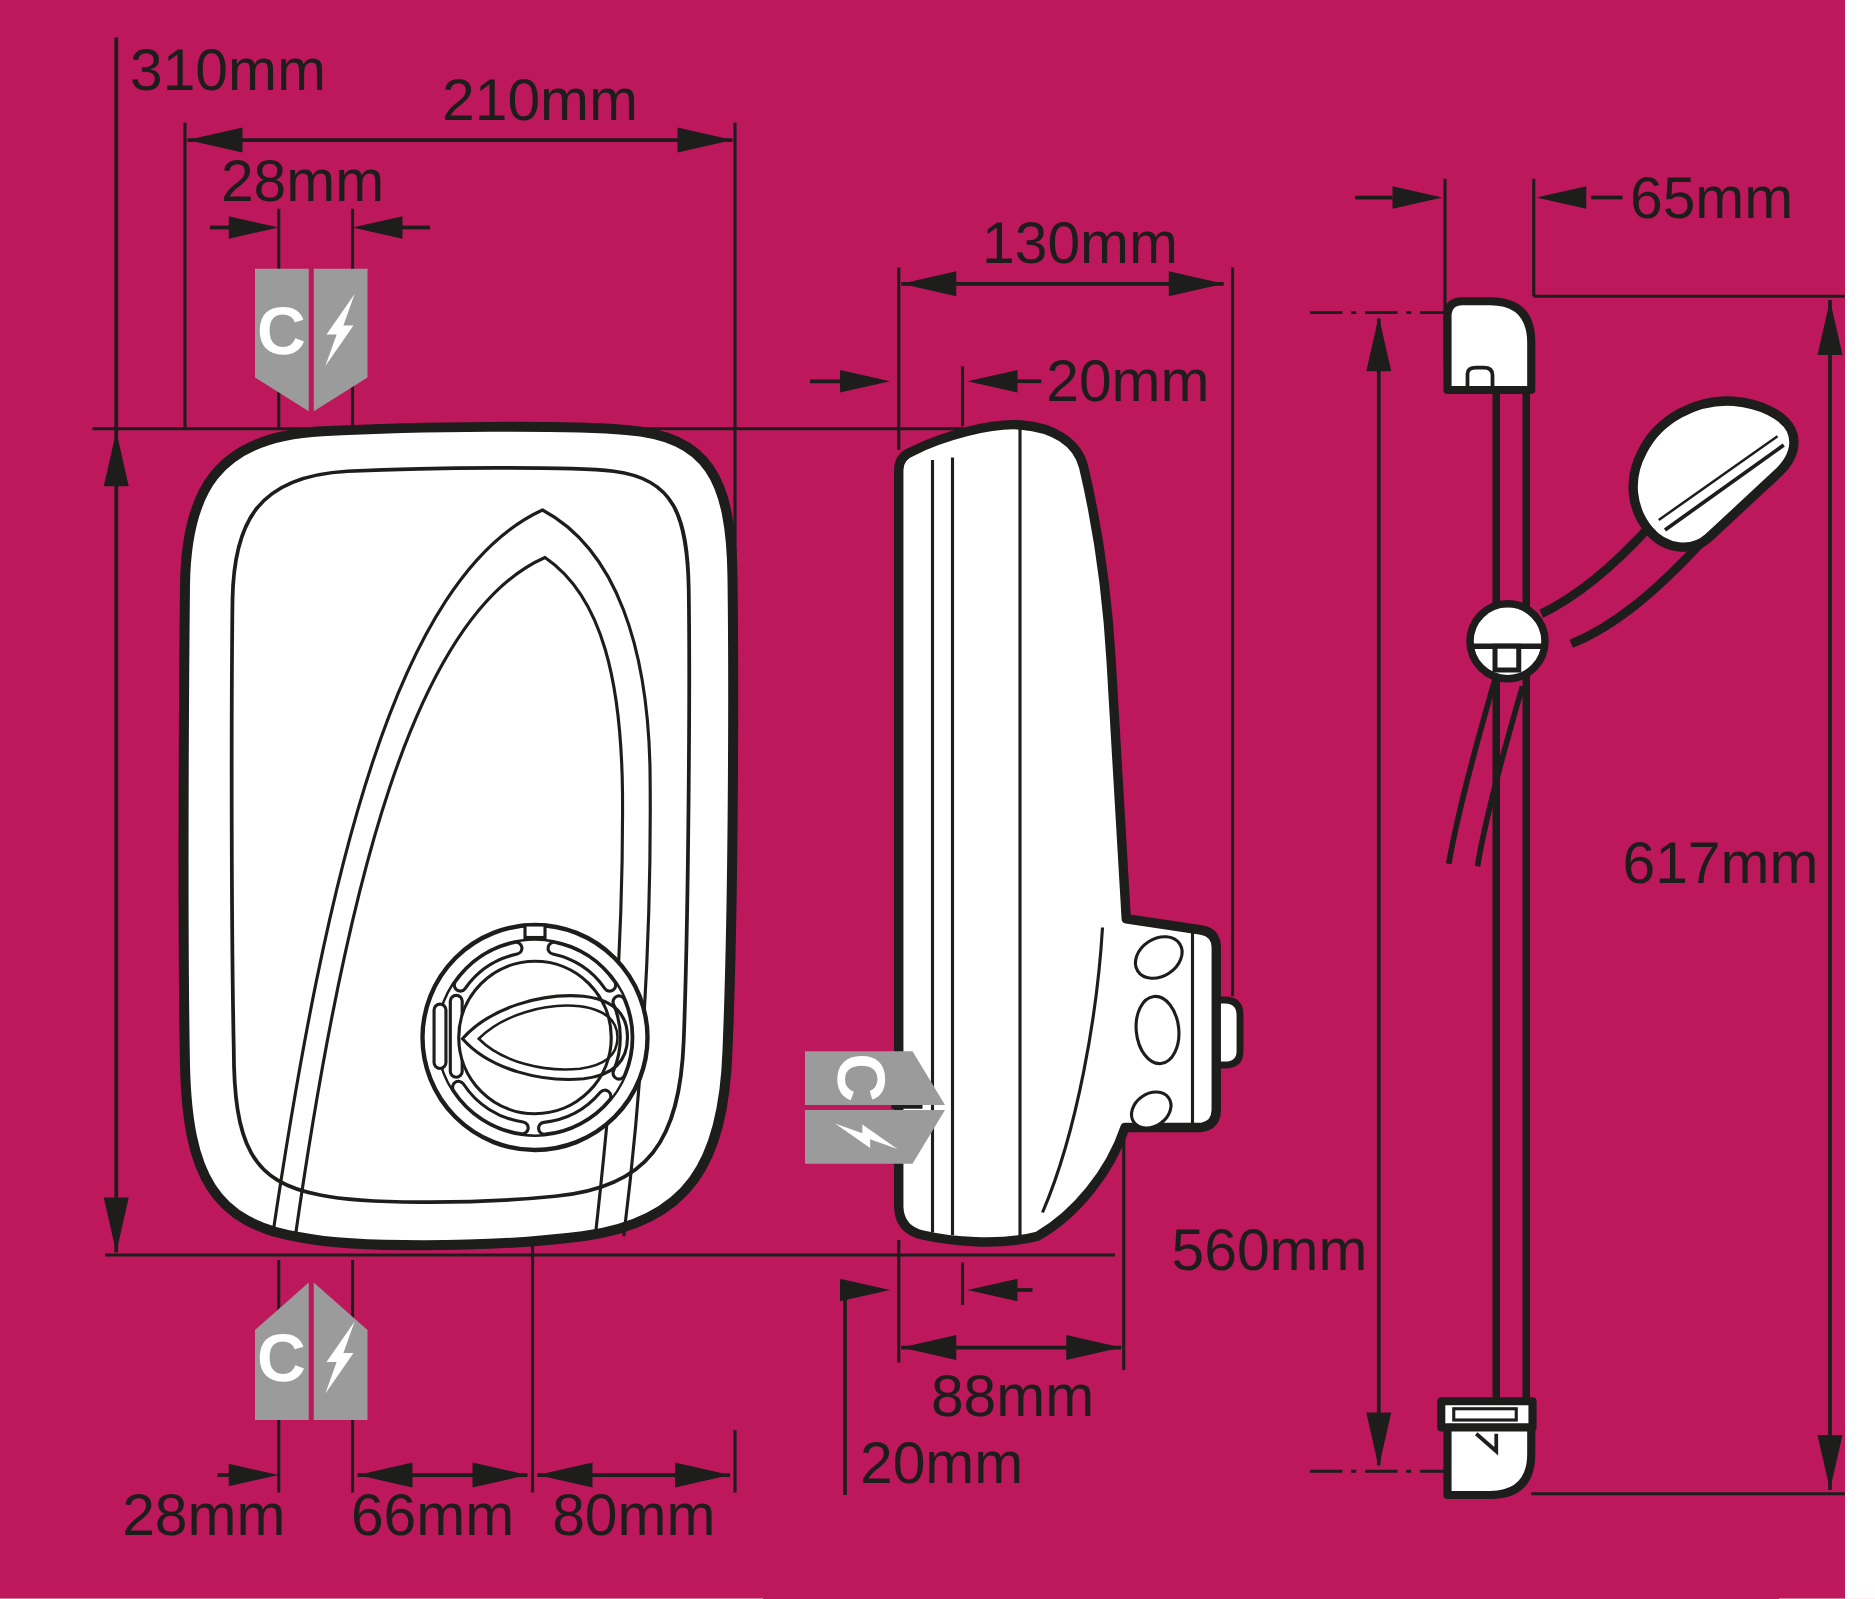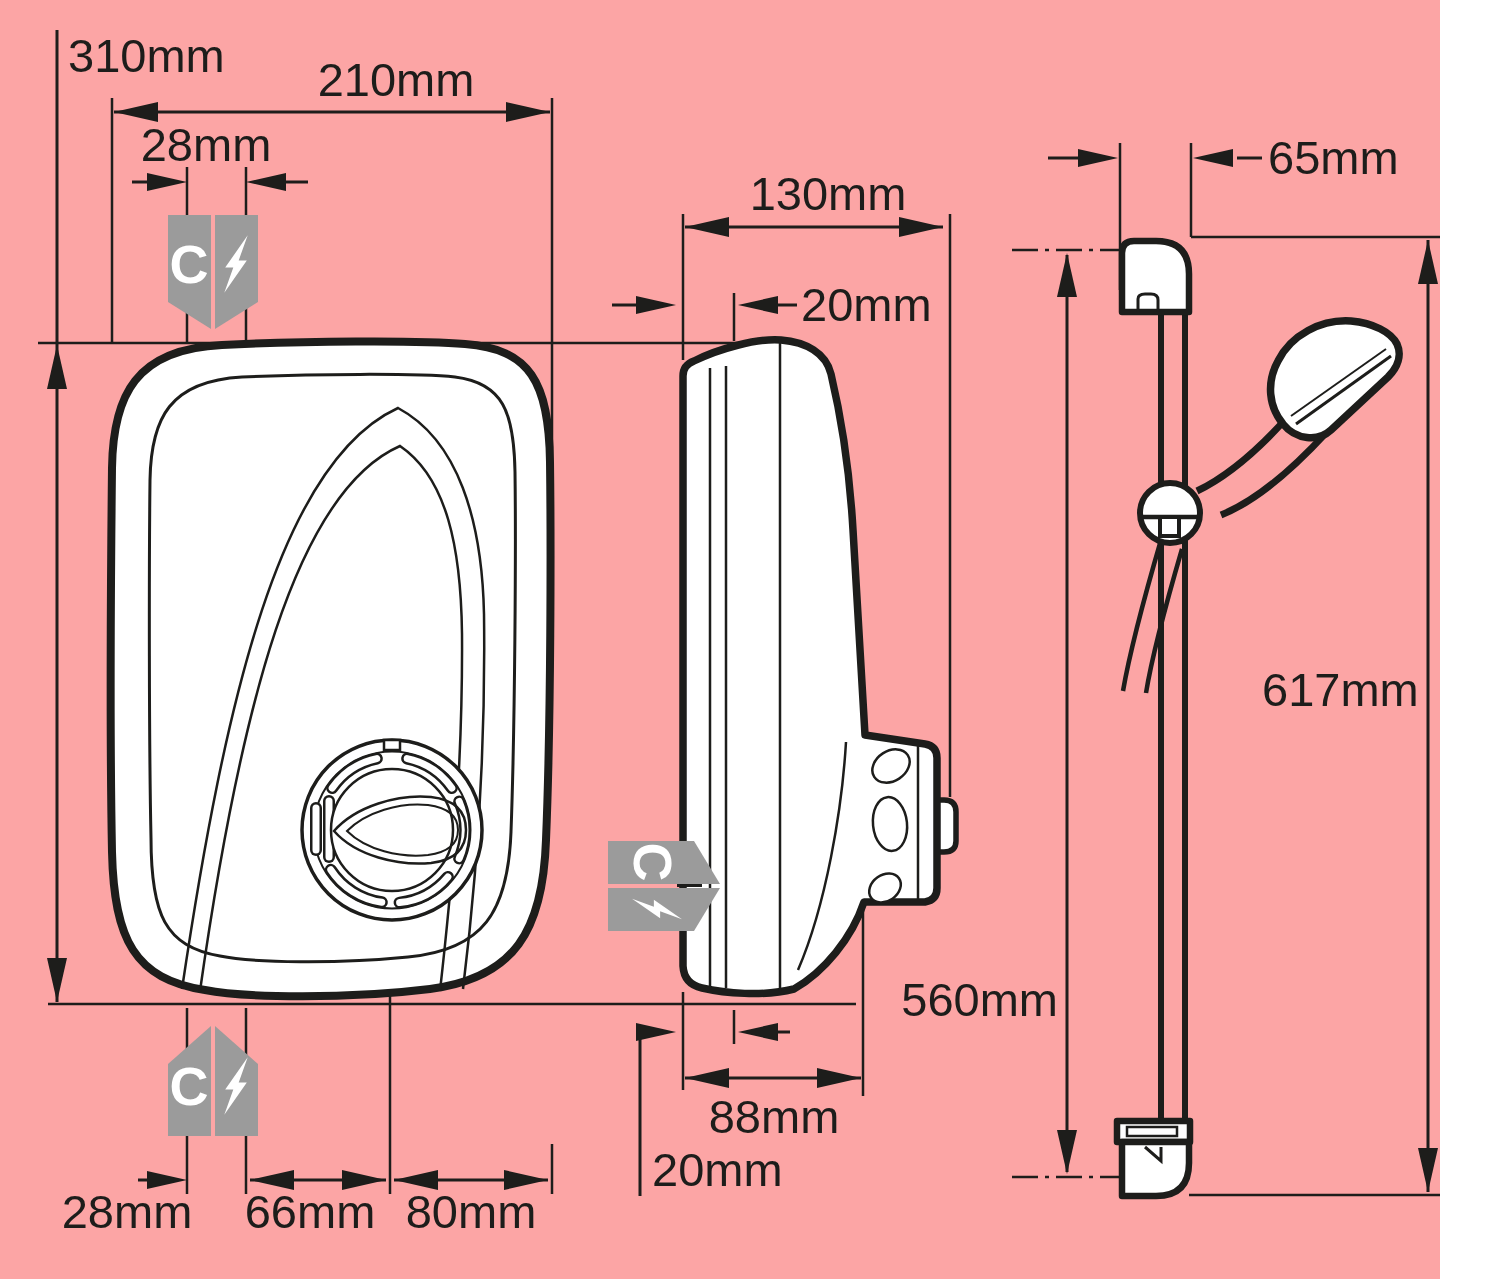--- a/index.html
+++ b/index.html
@@ -1,16 +1,16 @@
 <!DOCTYPE html>
 <html><head>
 <meta charset="utf-8">
 <style>
   html,body{margin:0;padding:0;background:#fff;}
-  .stage{width:1440px;height:1279px;position:relative;background:#fca5a5;overflow:hidden;}
+  .stage{width:1440px;height:1279px;position:relative;background:#be185d;overflow:hidden;padding-left:36px;}
   svg{display:block;}
   .dim-label{font-family:"Liberation Sans",sans-serif;font-size:47px;fill:#1d1d1b;}
   .badge-letter{font-family:"Liberation Sans",sans-serif;font-weight:bold;font-size:54px;fill:#ffffff;}
   .thin{stroke:#1d1d1b;stroke-width:2.5;fill:none;}
   .dimline{stroke:#1d1d1b;stroke-width:3;fill:none;}
   .dashdot{stroke:#1d1d1b;stroke-width:2.5;fill:none;stroke-dasharray:26 7 4 7;}
   .outline{stroke:#1d1d1b;stroke-width:8;fill:#ffffff;stroke-linejoin:round;}
   .outline7{stroke:#1d1d1b;stroke-width:7.5;fill:#ffffff;stroke-linejoin:round;}
   .inner{stroke:#1d1d1b;stroke-width:3;fill:none;}
   .inner2{stroke:#1d1d1b;stroke-width:2.5;fill:none;}

